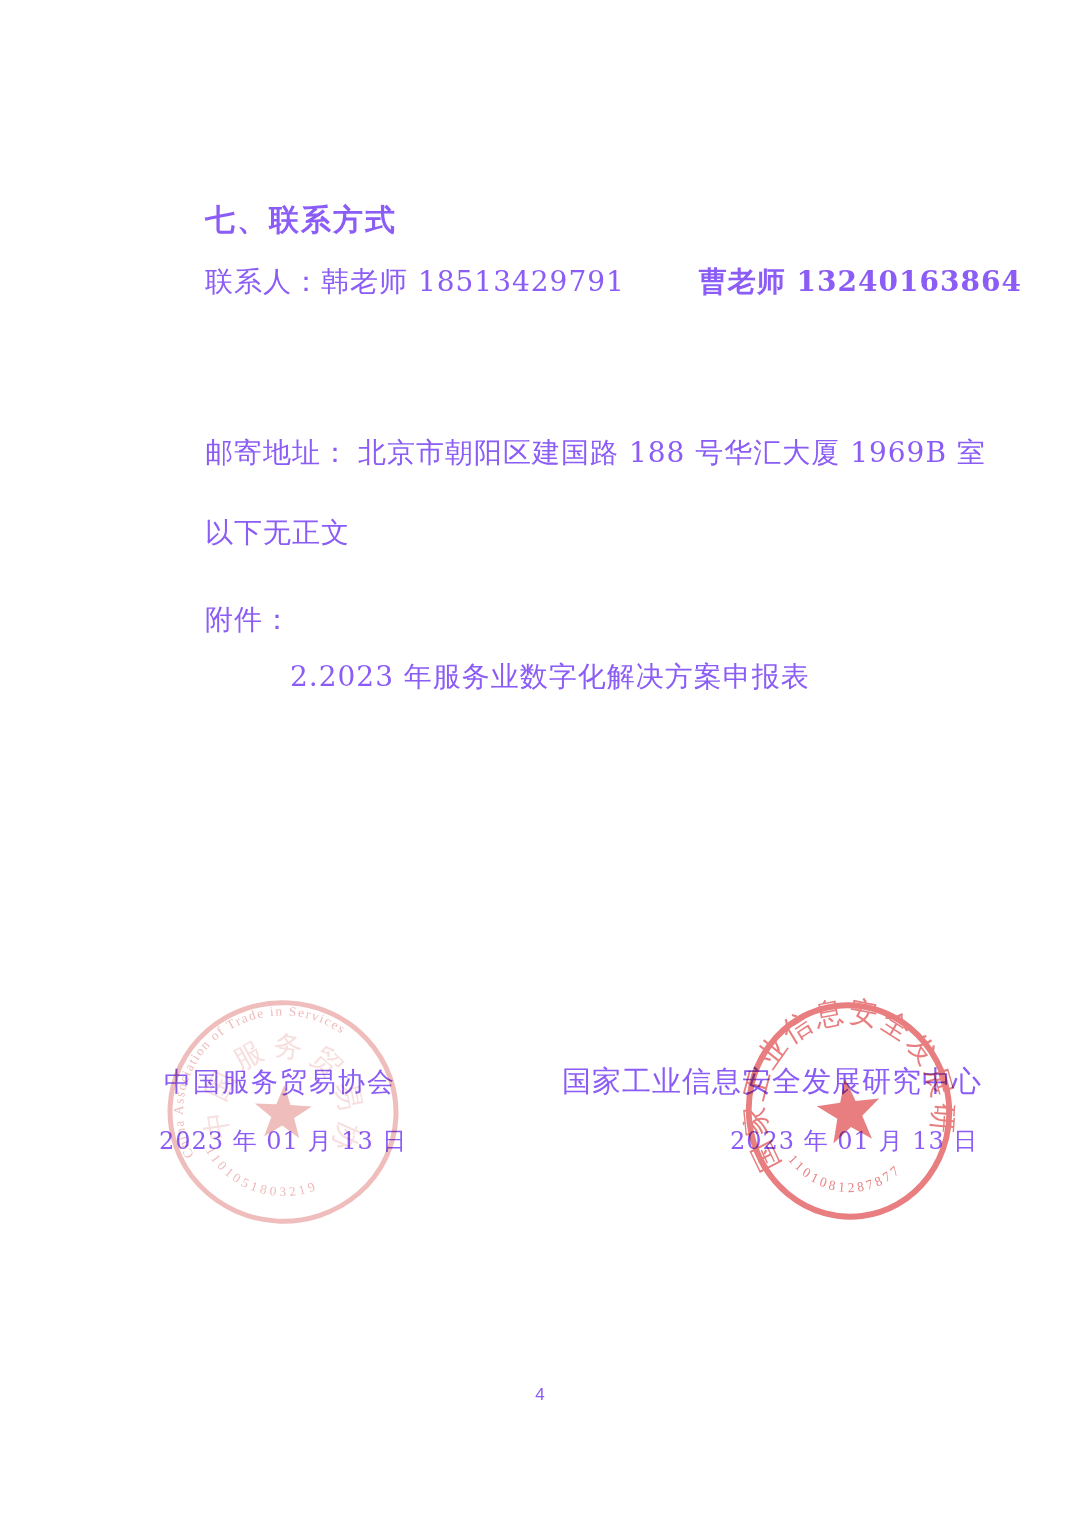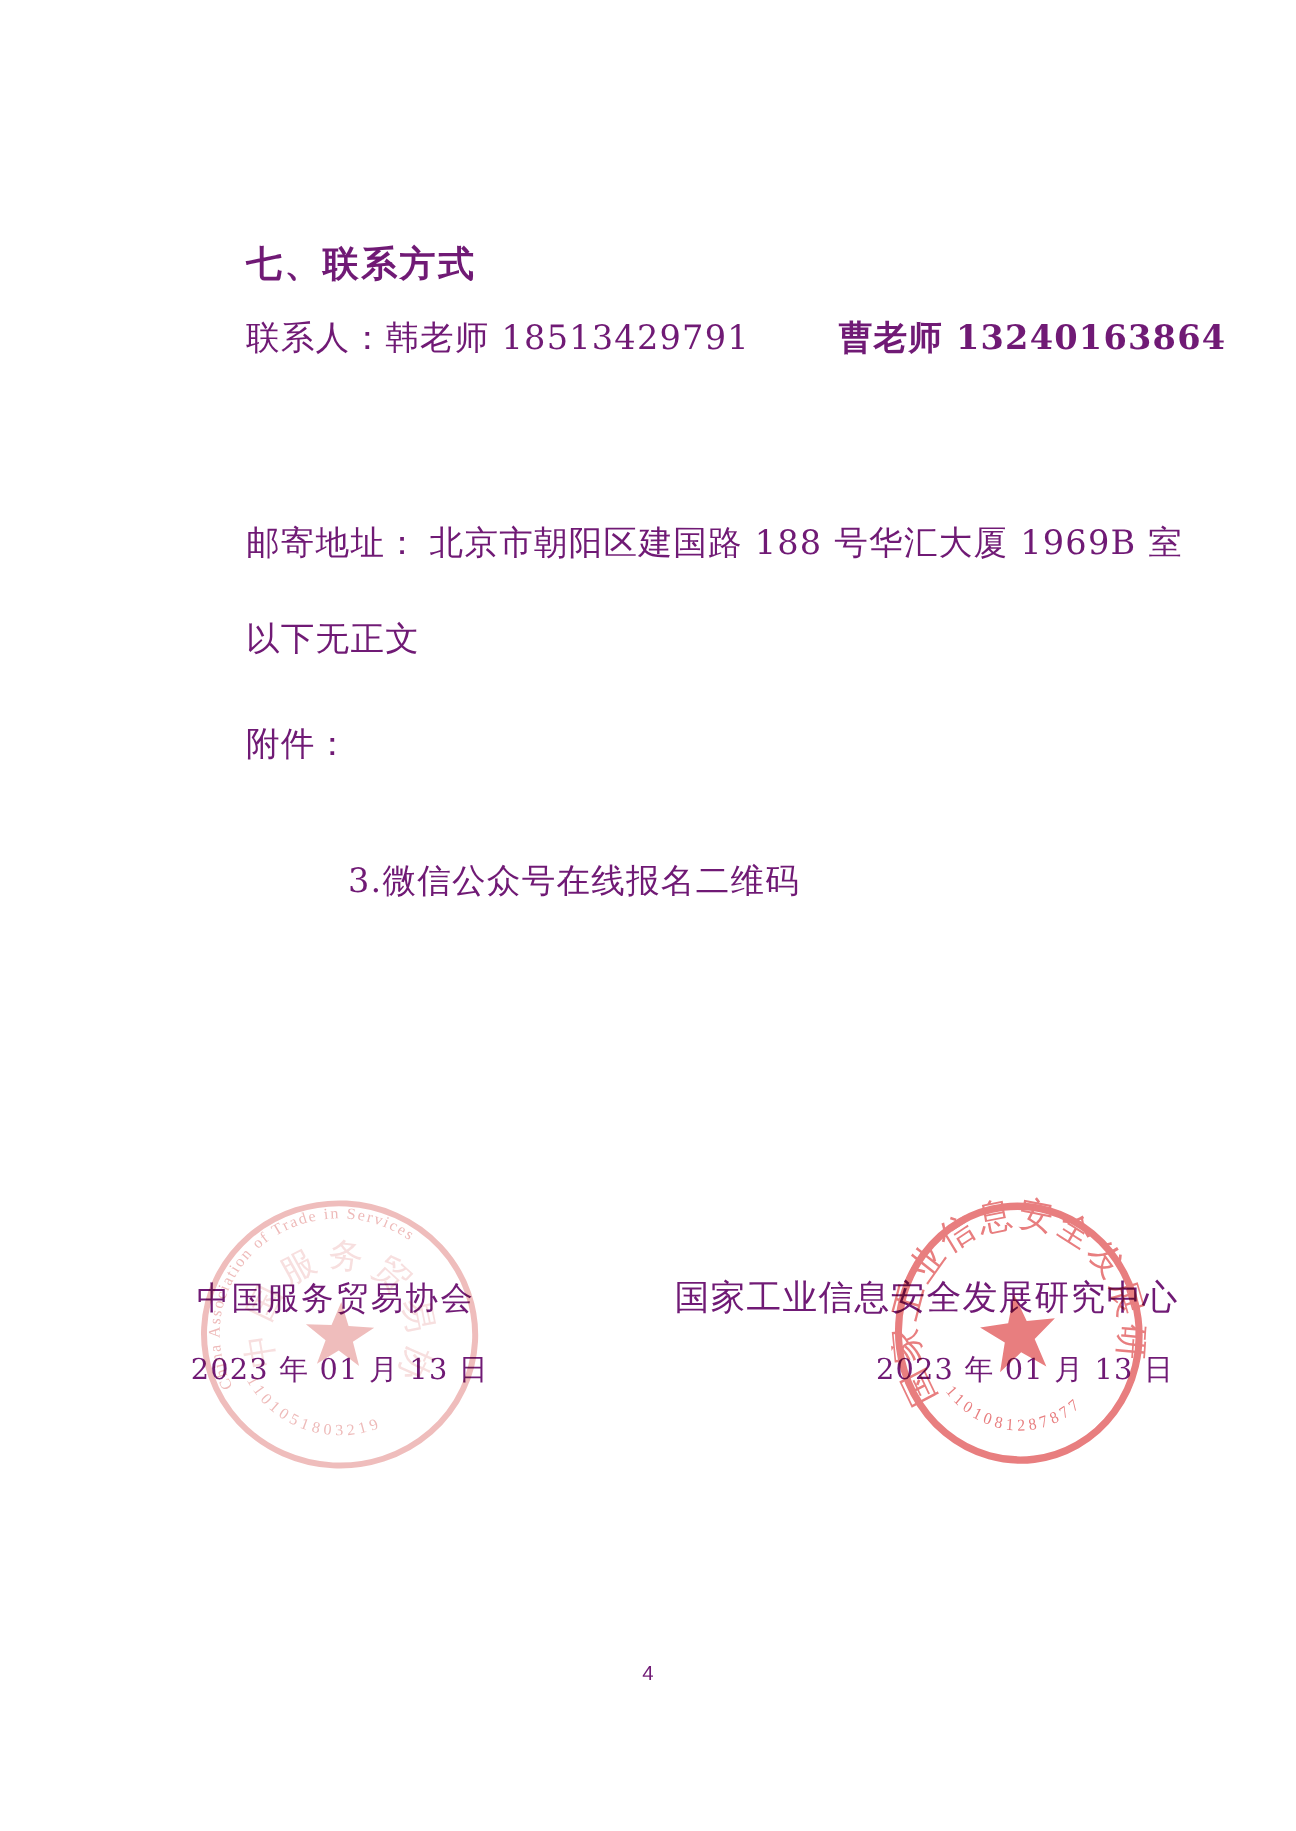--- a/index.html
+++ b/index.html
@@ -1,21 +1,21 @@
 <!DOCTYPE html>
 <html><head>
 <meta charset="utf-8">
 <style>
   html,body { margin:0; padding:0; background:#ffffff; }
   .page {
     position:relative;
     width:1080px; height:1526px;
     margin:0 auto;
     background:#ffffff;
-    color:#701a75;
+    color:#8b5cf6;
     font-family:"DejaVu Serif", serif;
     overflow:hidden;
   }
   .abs { position:absolute; white-space:nowrap; }
   .heading {
     font-family:"Liberation Sans", sans-serif;
     font-weight:700;
     font-size:30px;
     letter-spacing:2px;
   }
@@ -52,21 +52,21 @@
 
 
 
   <div class="abs body-line" style="left:205px; top:434px;">
     <span>邮寄地址：</span><span class="gap-after-colon">北京市朝阳区建国路 188 号华汇大厦 1969B 室</span>
   </div>
 
   <div class="abs body-line" style="left:205px; top:514px;">以下无正文</div>
 
   <div class="abs body-line" style="left:205px; top:601px;">附件：</div>
-  <div class="abs body-line" style="left:290px; top:715px;">3.微信公众号在线报名二维码</div>
+  <div class="abs body-line" style="left:290px; top:658px;">2.2023 年服务业数字化解决方案申报表</div>
 
   <div class="abs sig-org-left" style="left:164px; top:1064px;">中国服务贸易协会</div>
   <div class="abs sig-date" style="left:159px; top:1125px;">2023 年 01 月 13 日</div>
 
   <div class="abs sig-org-right" style="left:562px; top:1062px;">国家工业信息安全发展研究中心</div>
   <div class="abs sig-date" style="left:730px; top:1125px;">2023 年 01 月 13 日</div>
 
   <svg class="seal seal-left" style="left:163px; top:996px;" width="240" height="232" viewBox="0 0 240 240" preserveAspectRatio="none">
     <defs>
       <path id="lp-ring" d="M 33.4,170 A 100,100 0 1 1 206.6,170" fill="none"></path>

